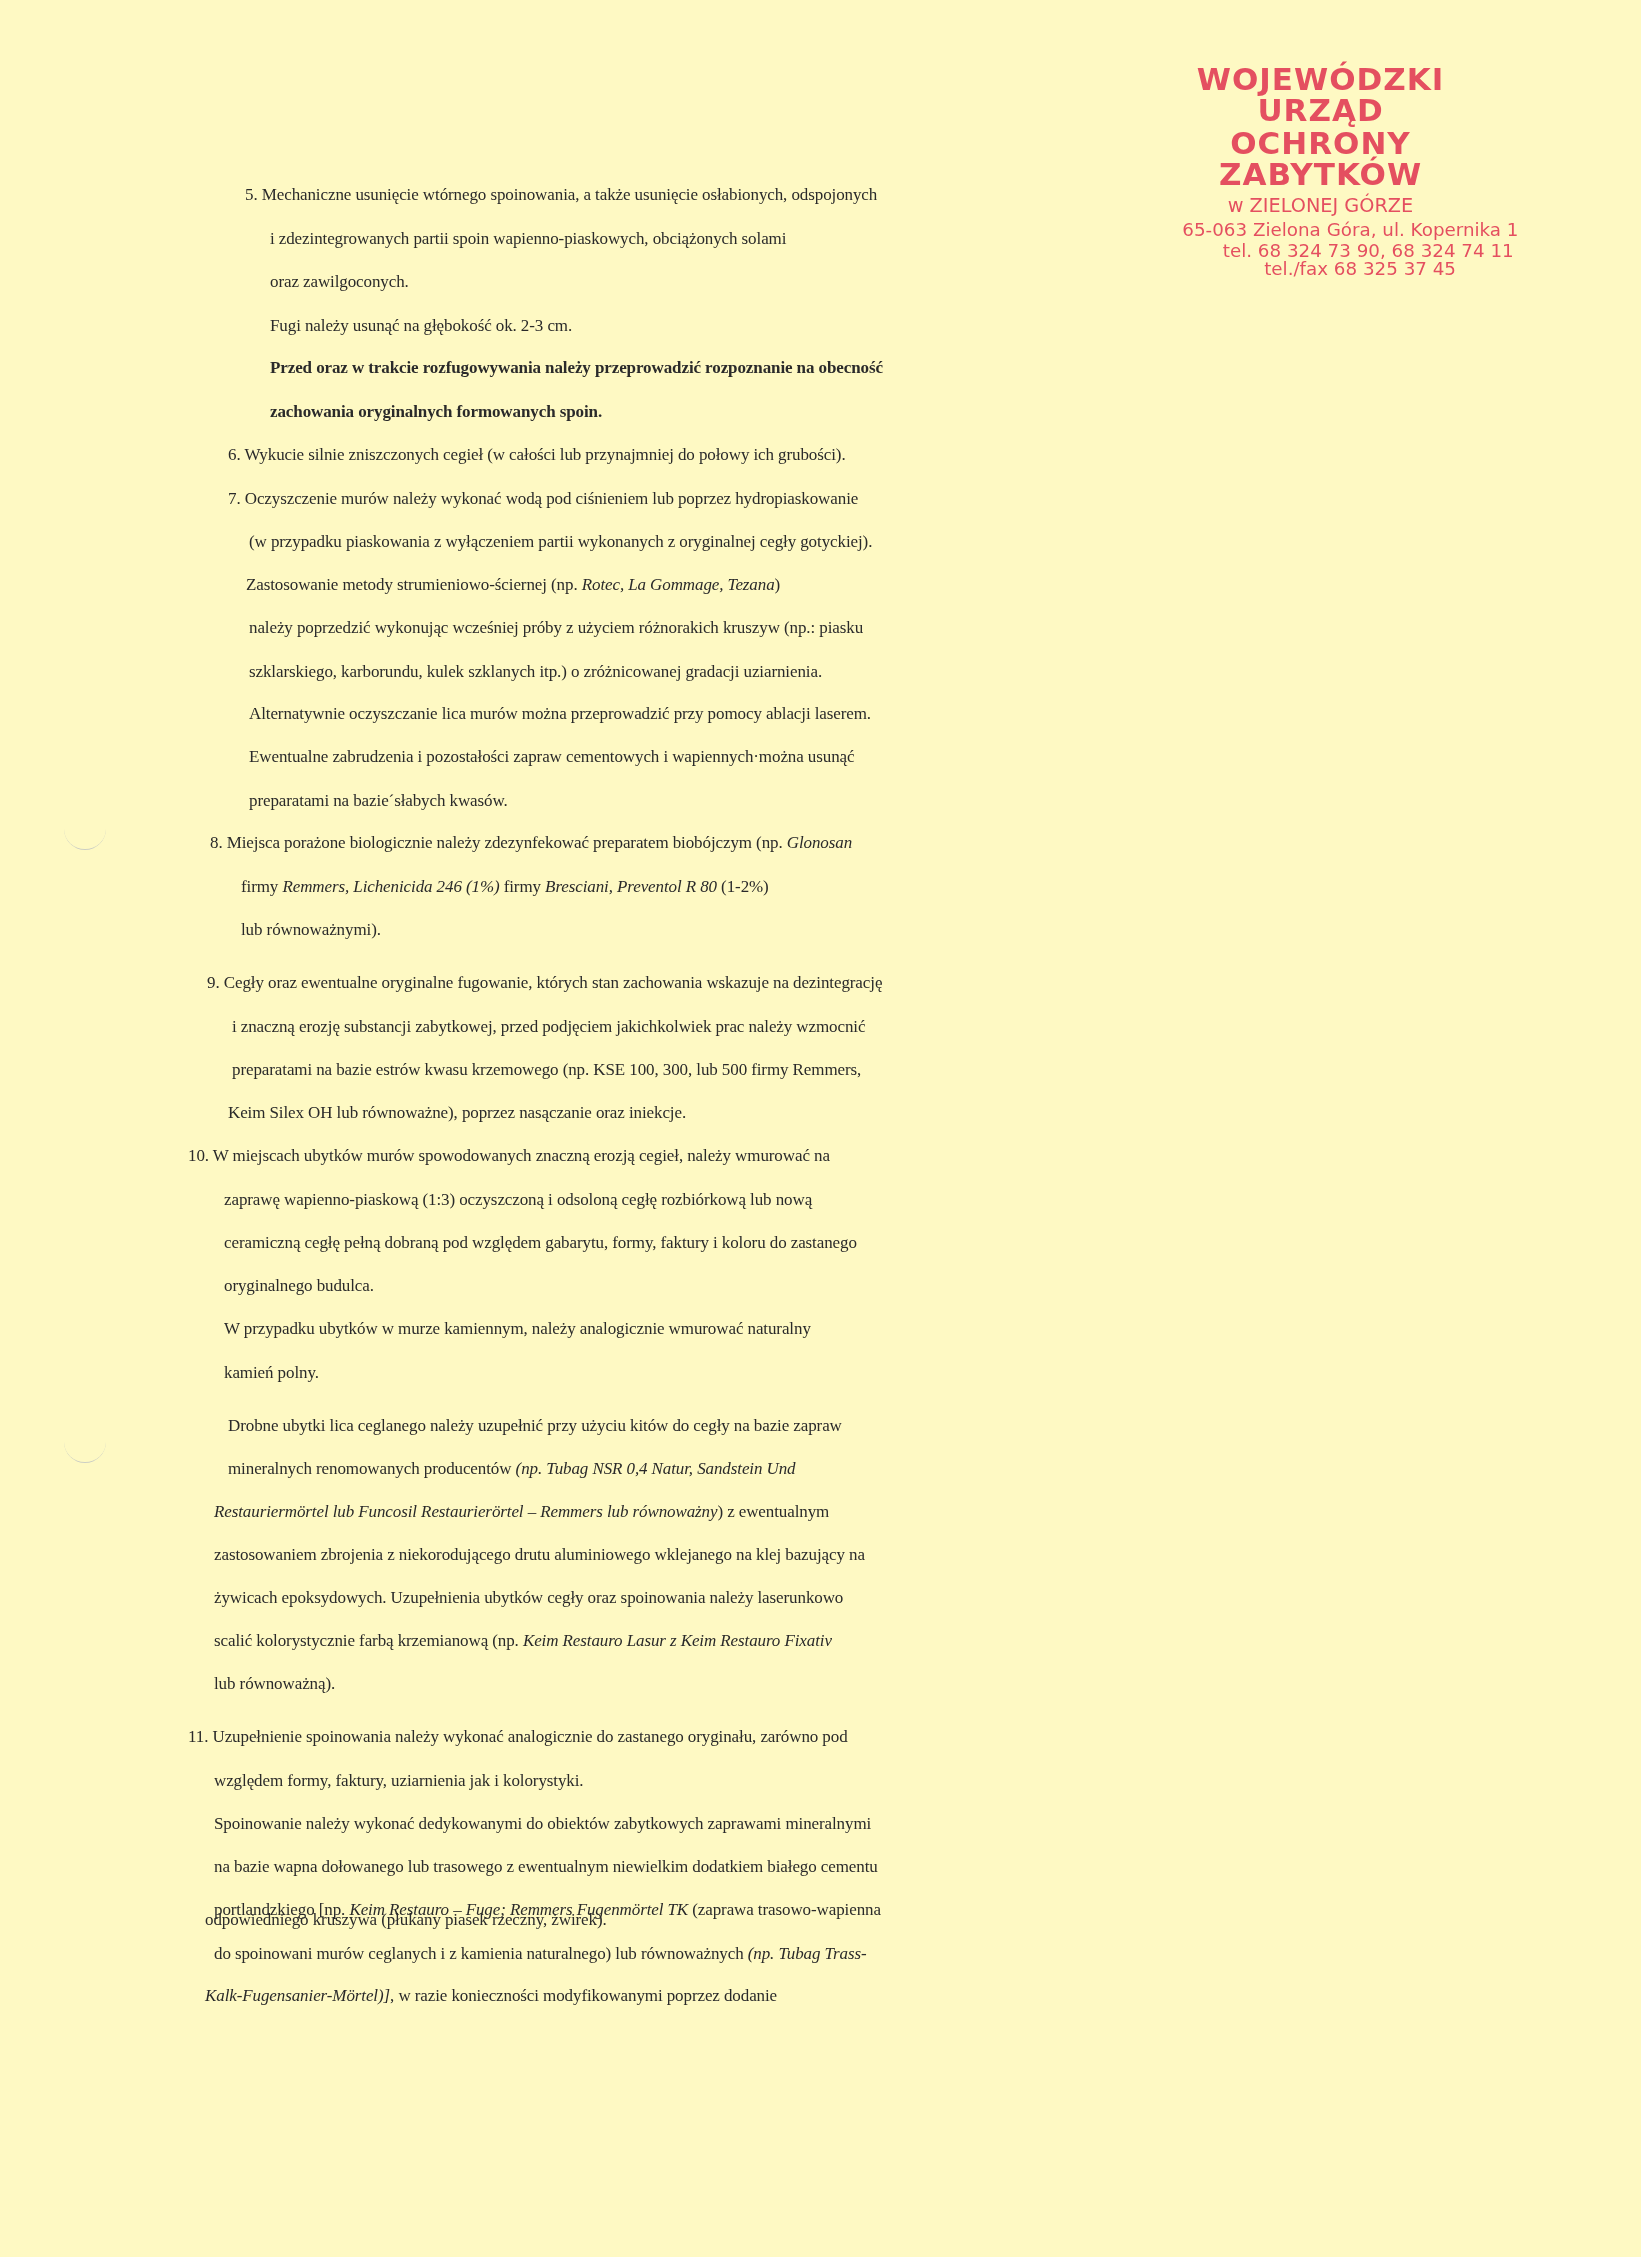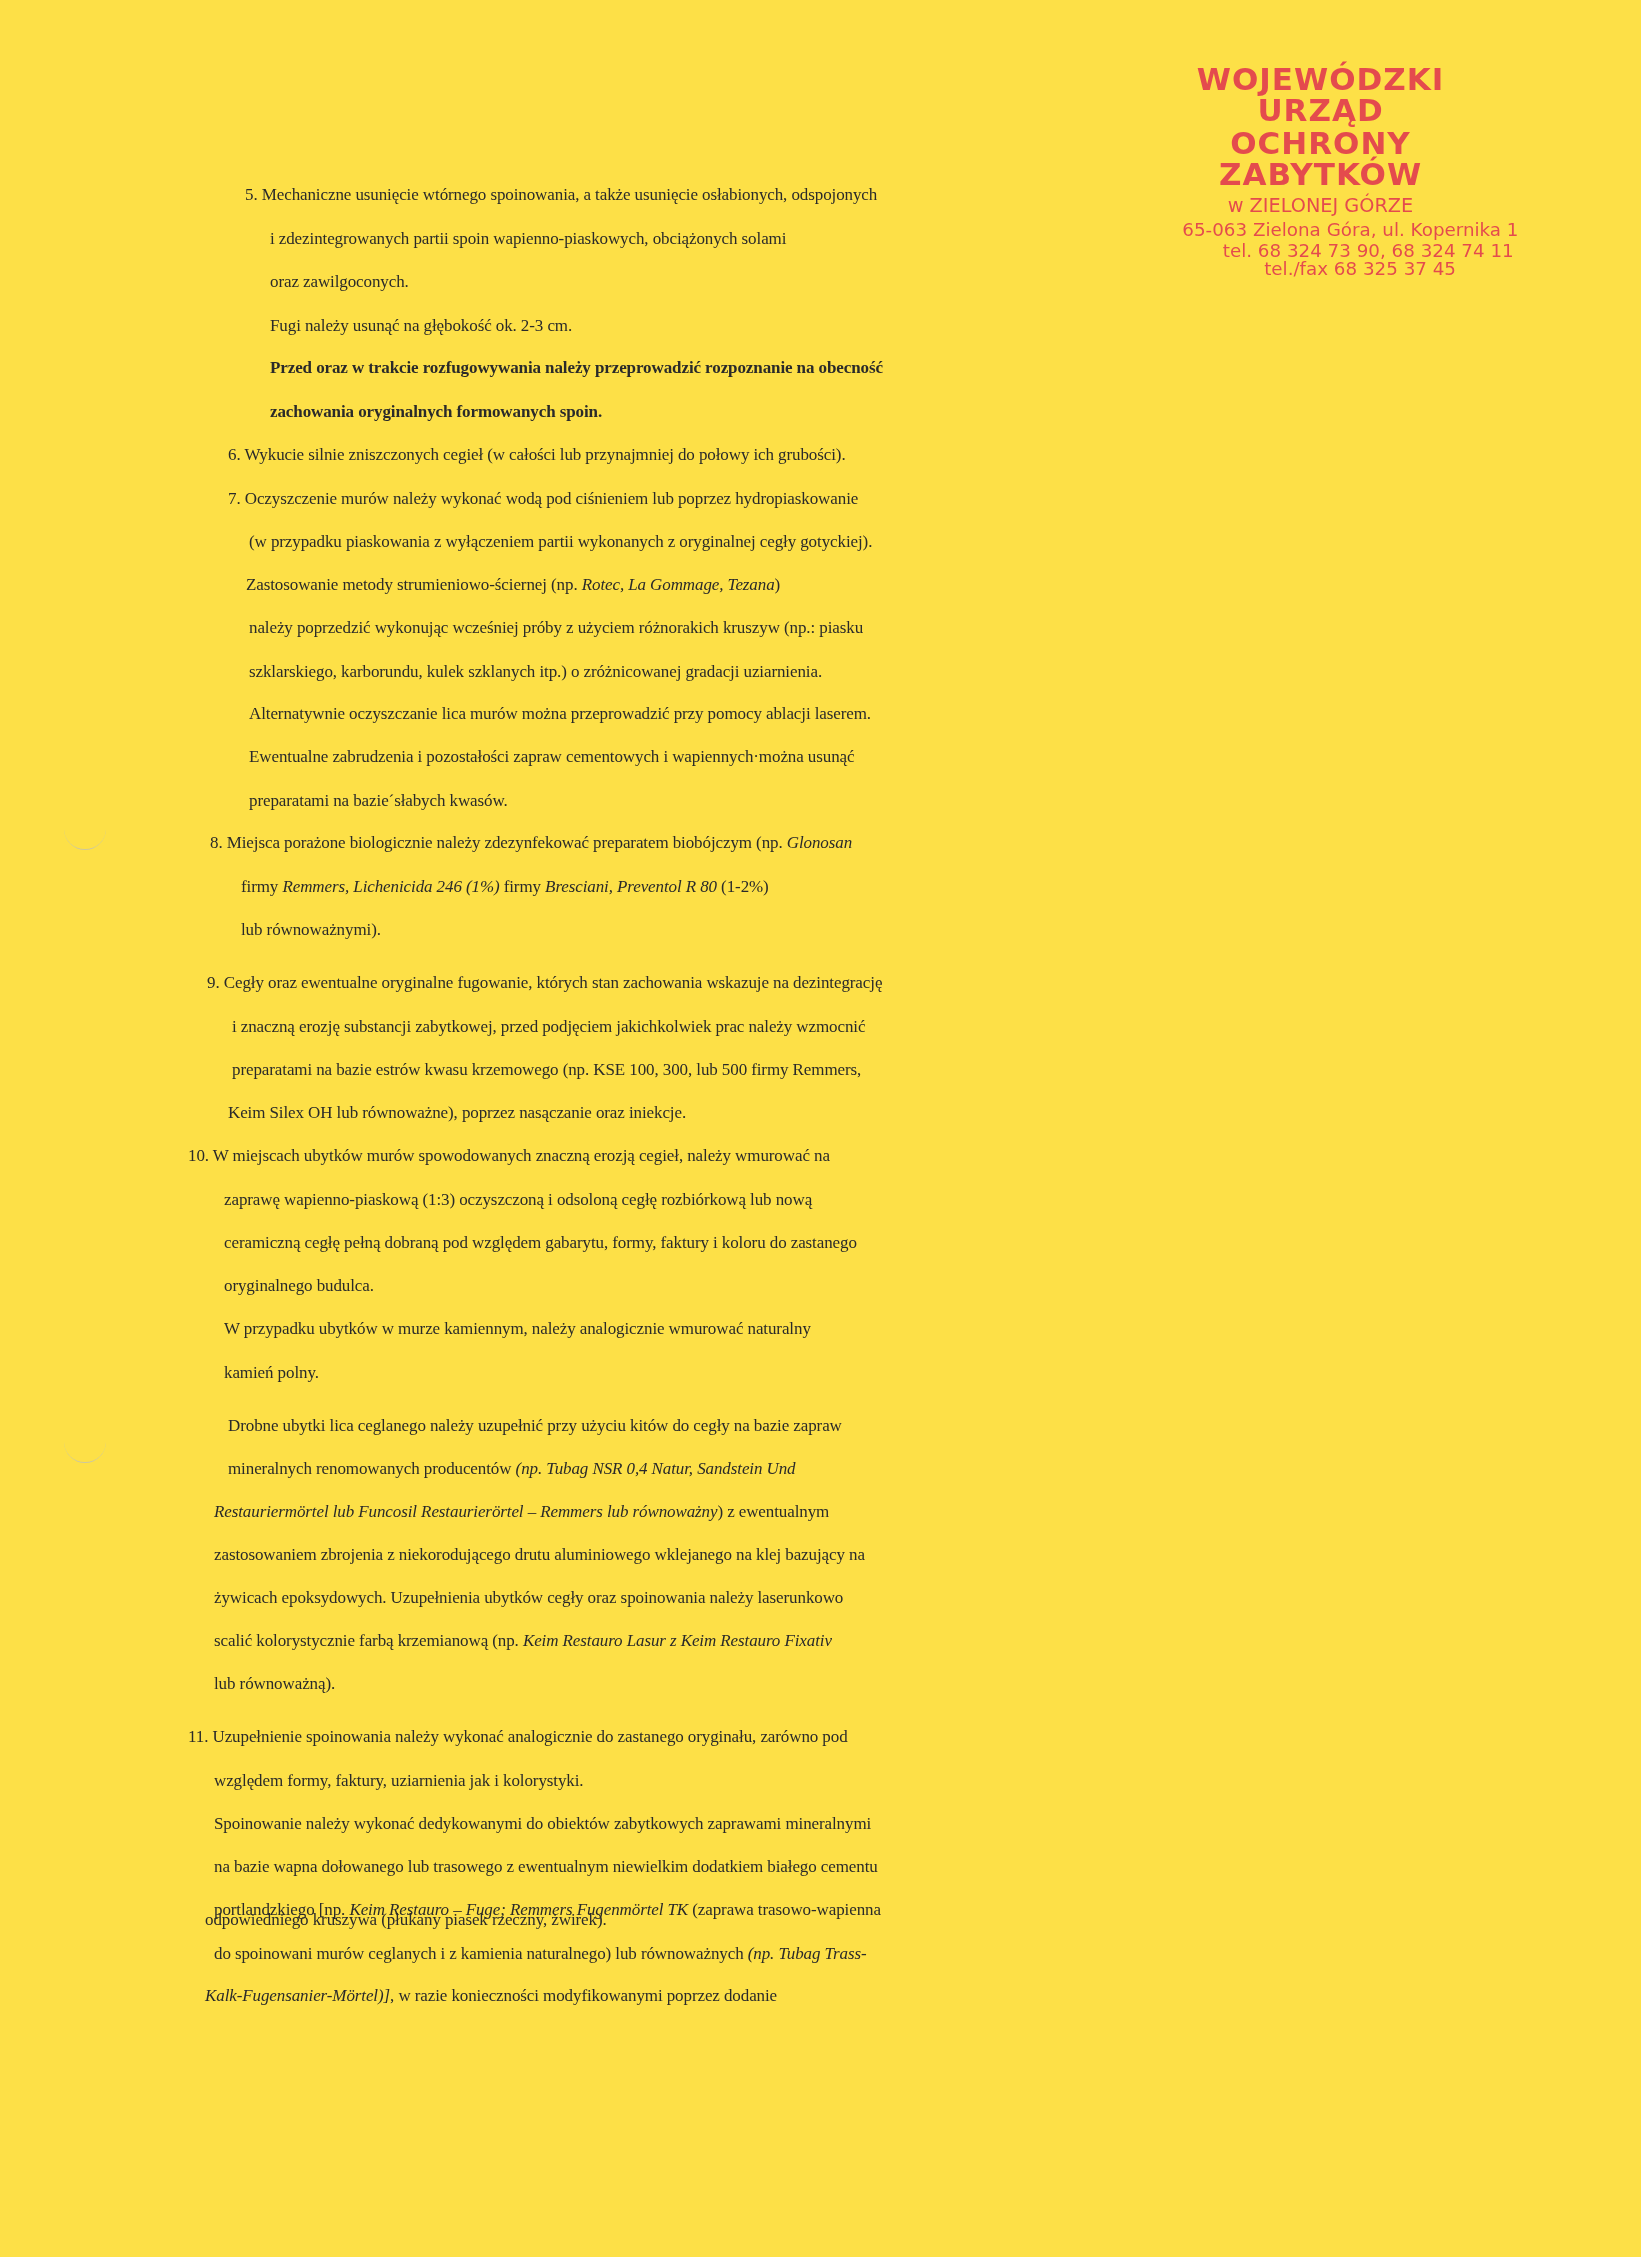--- a/index.html
+++ b/index.html
@@ -1,18 +1,18 @@
 <!DOCTYPE html>
 <html><head>
   <meta charset="utf-8">
   <style>
     html, body { margin: 0; padding: 0; background: #ffffff; }
     body { width: 1641px; height: 2257px; position: relative; overflow: hidden;
            font-family: "Liberation Serif", "DejaVu Serif", serif; color: #2a2a2a; }
-    .page { position: absolute; left: 0; top: 0; width: 1641px; height: 2257px; background: #fde047; }
+    .page { position: absolute; left: 0; top: 0; width: 1641px; height: 2257px; background: #fef9c3; }
 
     
     .stamp { position: absolute; left: 1137px; top: 64px; width: 367px; text-align: center;
              color: #e0324f; font-family: "DejaVu Sans", "Liberation Sans", sans-serif; line-height: 1; }
     .stamp .l1, .stamp .l2 { font-weight: bold; font-size: 31px; letter-spacing: 1px; opacity: .85; }
     .stamp .l2 { margin-top: 1.9px; }
     .stamp .l3 { font-size: 19.3px; margin-top: 5.8px; opacity: .85; }
     .stamp .l4 { font-size: 18.3px; margin-top: 5.8px; text-align: right; margin-right: -14.5px; opacity: .85; }
     .stamp .l5 { font-size: 18.3px; margin-top: 2.9px; text-align: right; margin-right: -9.7px; opacity: .85; }
     .stamp .l6 { font-size: 18.3px; margin-top: 0px; text-align: right; margin-right: 48px; opacity: .85; }

